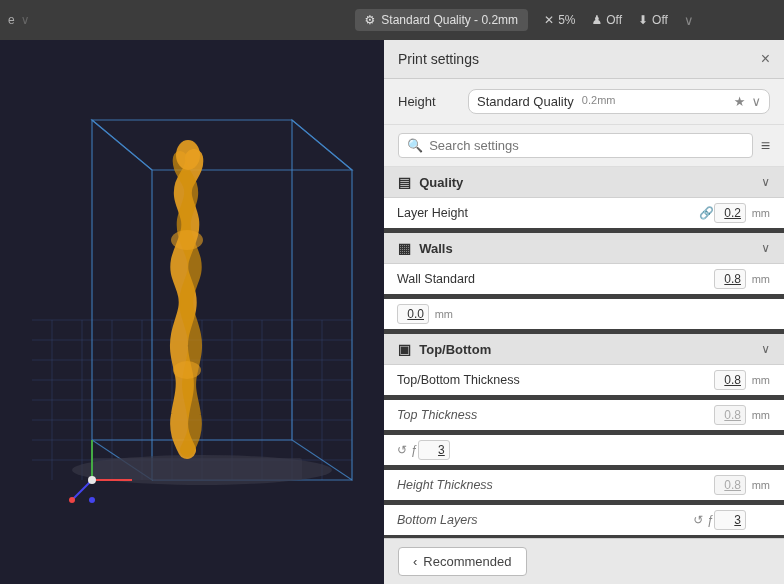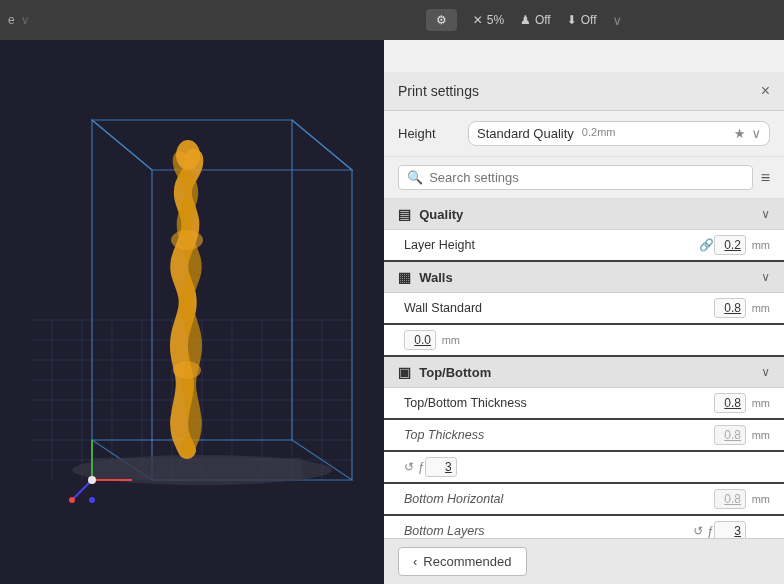--- a/index.html
+++ b/index.html
@@ -87,21 +87,20 @@
       overflow: hidden;
     }
 
     .panel-header {
       background: #e8e8e8;
       padding: 10px 14px;
       display: flex;
       justify-content: space-between;
       align-items: center;
       border-bottom: 1px solid #ccc;
-      margin-top: 32px;
     }
     .panel-header-title {
       font-size: 14px;
       font-weight: 500;
       color: #333;
     }
     .panel-close-btn {
       background: none;
       border: none;
       font-size: 16px;
@@ -219,22 +218,22 @@
     }
     .chevron {
       color: #666;
       font-size: 12px;
     }
 
     
     .setting-row {
       display: flex;
       align-items: center;
-      padding: 5px 14px 5px 20px;
-      border-bottom: 2px solid #404040;
+      padding: 5px 14px 5px 13px;
+      border-bottom: 5px solid #404040;
       background: white;
     }
     .setting-name {
       flex: 1;
       font-size: 12.5px;
       color: #333;
     }
     .setting-name.italic {
       font-style: italic;
       color: #555;
@@ -298,20 +297,21 @@
 
 <div class="top-toolbar">
   <div class="toolbar-left">
     <span style="color:#aaa;font-size:12px;">e</span>
     <span style="color:#666;">∨</span>
   </div>
   <div class="toolbar-center">
 
     <button class="toolbar-profile-btn">
       <span>⚙</span>
+      <span>Standard Quality - 0.2mm</span>
     </button>
     <button class="toolbar-icon-btn">
       <span>✕</span>
       <span>5%</span>
     </button>
     <button class="toolbar-icon-btn">
       <span>♟</span>
       <span>Off</span>
     </button>
     <button class="toolbar-icon-btn">
@@ -468,21 +468,21 @@
       </div>
       <div class="setting-row">
         <div class="setting-actions">
           <span style="color:#888; font-size:12px; cursor:pointer;">↺</span>
           <span style="color:#888; font-size:12px; cursor:pointer;">ƒ</span>
         </div>
         <input class="setting-value-input" value="3" style="">
         <span class="setting-unit"></span>
       </div>
       <div class="setting-row">
-        <span class="setting-name italic">Bottom Horizontal</span>
+        <span class="setting-name italic">Height Thickness</span>
         <input class="setting-value-input muted" value="0.8" style="">
         <span class="setting-unit">mm</span>
       </div>
       <div class="setting-row">
         <span class="setting-name italic">Bottom Layers</span>
         <div class="setting-actions">
           <span style="color:#888; font-size:12px; cursor:pointer;">↺</span>
           <span style="color:#888; font-size:12px; cursor:pointer;">ƒ</span>
         </div>
         <input class="setting-value-input" value="3" style="">

